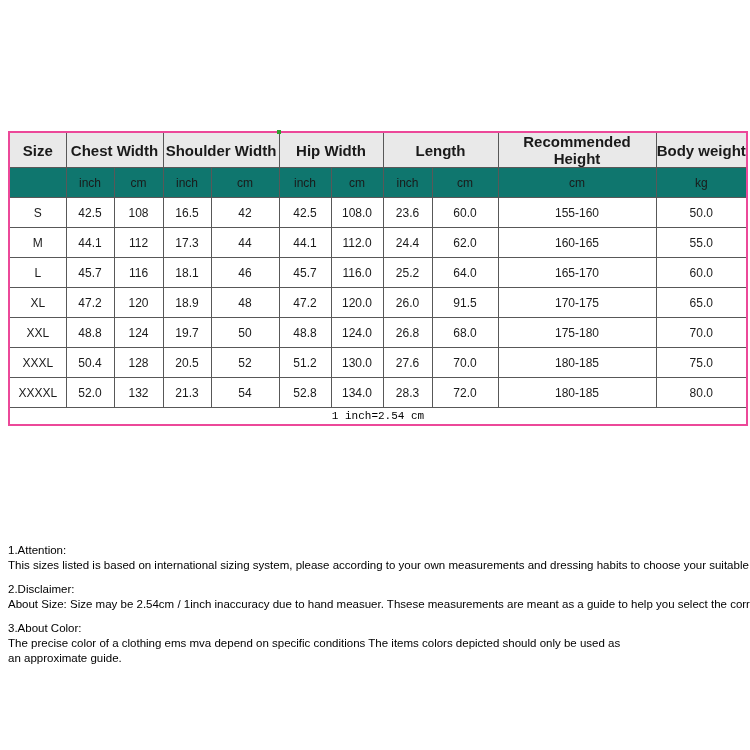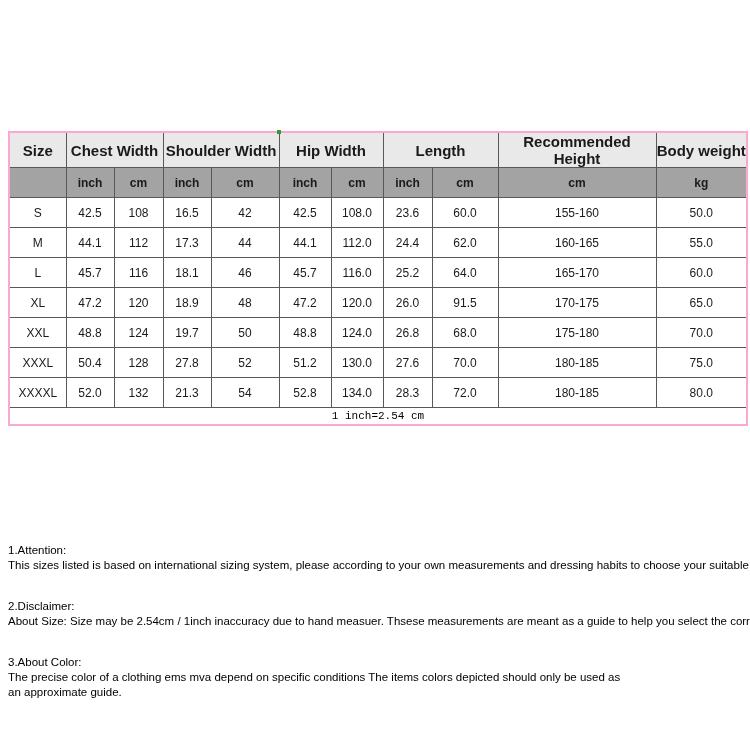--- a/index.html
+++ b/index.html
@@ -14,41 +14,41 @@
   }
   .page { position: absolute; inset: 0; }
 
   
   table.size-table {
     position: absolute;
     left: 8px; top: 131px;
     width: 738px;
     border-collapse: collapse;
     table-layout: fixed;
-    border: 2px solid #f9a8d4;
+    border: 2px solid #ec4899;
     padding-left: 12px;
   }
   table.size-table th, table.size-table td {
     border: 1px solid #585858;
     text-align: center;
     vertical-align: middle;
     padding: 0;
     overflow: hidden;
   }
   tr.header-row th {
     background: #e9e9e9;
     font-size: 15px;
     font-weight: bold;
     height: 32px;
     color: #1a1a1a;
   }
   tr.units-row th {
-    background: #a3a3a3;
+    background: #0f766e;
     font-size: 12px;
-    font-weight: bold;
+    font-weight: normal;
     height: 30px;
     color: #1a1a1a;
   }
   tbody td {
     background: #ffffff;
     font-size: 12px;
     height: 30px;
     color: #1a1a1a;
   }
   tfoot td {
@@ -70,21 +70,21 @@
   
   .notes {
     position: absolute;
     left: 8px; top: 543px;
     width: 742px;
     font-size: 11.5px;
     line-height: 15px;
     color: #000;
   }
   .notes p { margin: 0; white-space: nowrap; }
-  .notes p.sp { margin-top: 26px; }
+  .notes p.sp { margin-top: 9px; }
 </style>
 </head>
 <body>
 
 <div class="page">
 
   <div class="green-marker"></div>
 
   <table class="size-table">
     <colgroup>
@@ -187,21 +187,21 @@
           <td>124.0</td>
           <td>26.8</td>
           <td>68.0</td>
           <td>175-180</td>
           <td>70.0</td>
         </tr>
         <tr>
           <td>XXXL</td>
           <td>50.4</td>
           <td>128</td>
-          <td>27.8</td>
+          <td>20.5</td>
           <td>52</td>
           <td>51.2</td>
           <td>130.0</td>
           <td>27.6</td>
           <td>70.0</td>
           <td>180-185</td>
           <td>75.0</td>
         </tr>
         <tr>
           <td>XXXXL</td>

